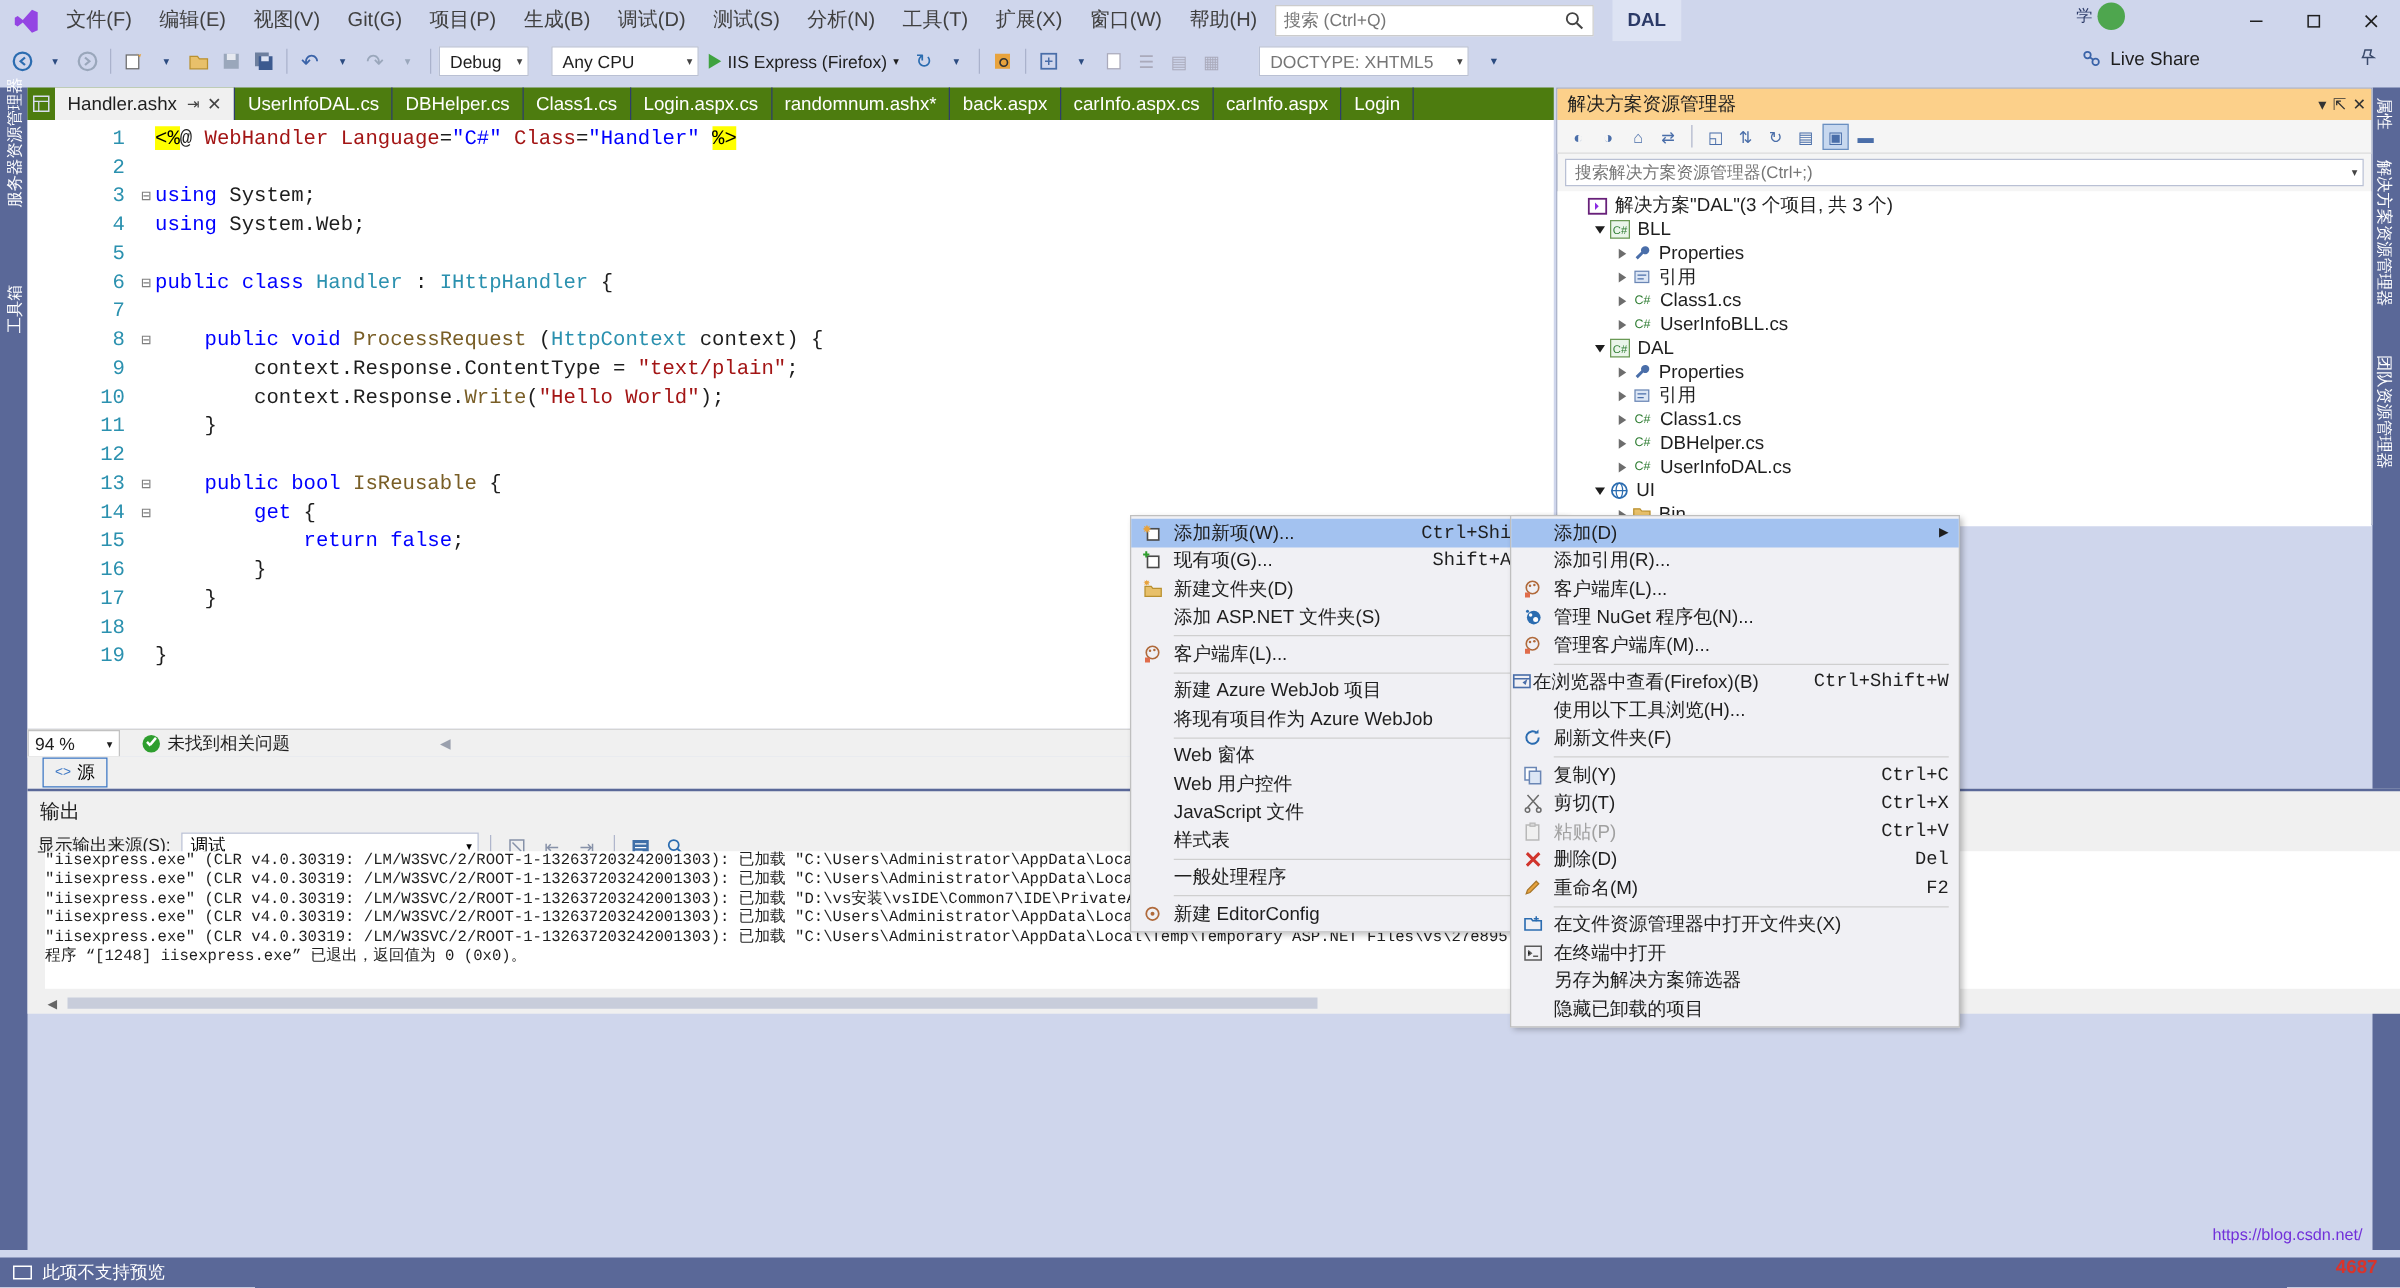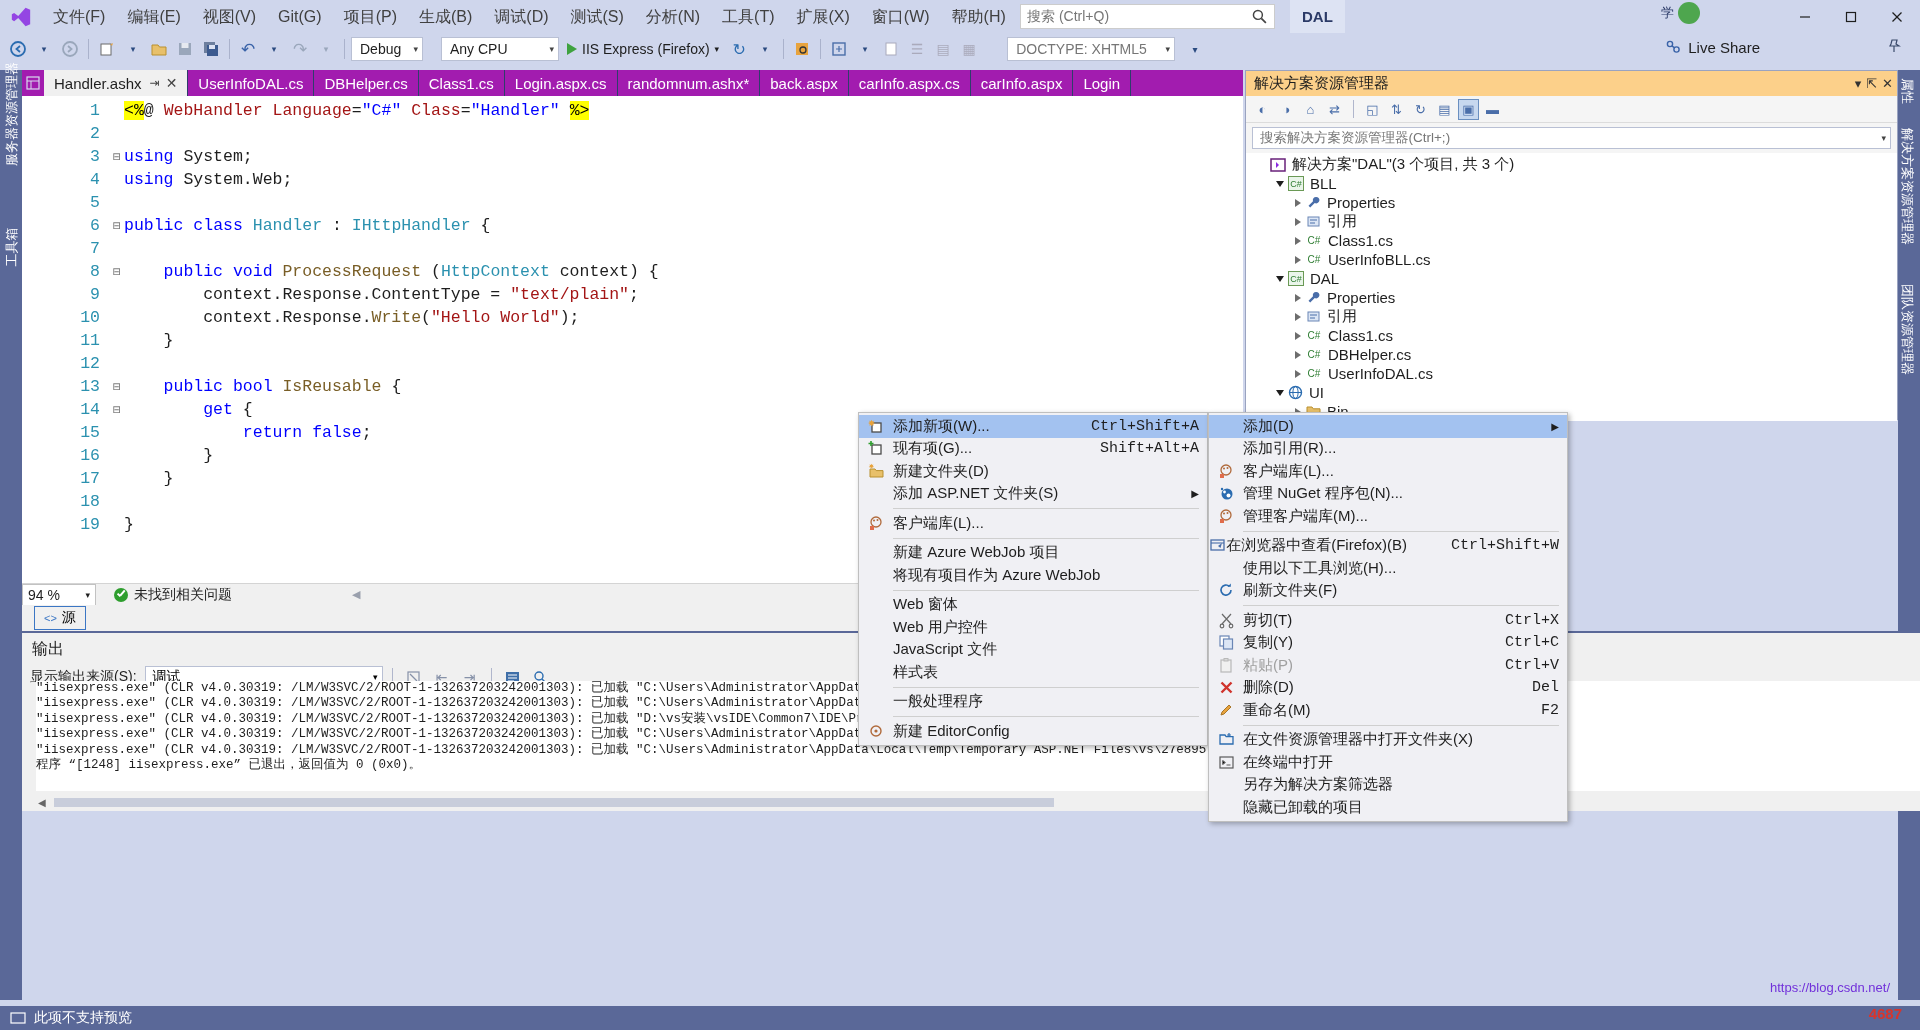--- a/index.html
+++ b/index.html
@@ -83,21 +83,21 @@
     background:#5A6898;
   }
   .rdock-label {
     position:absolute; color:#fff; font-size:13px; white-space:nowrap;
     transform:rotate(90deg); transform-origin:left top; left:18px;
   }
 
   
   .tabstrip {
     position:absolute; left:22px; top:70px; width:1221px; height:26px;
-    background:#a21caf; display:flex; align-items:stretch;
+    background:#4d7c0f; display:flex; align-items:stretch;
   }
   .tab-pin { width:22px; display:flex; align-items:center; justify-content:center; }
   .tab {
     display:flex; align-items:center; padding:0 10px; font-size:15px;
     color:#ffffff; border-right:1px solid #2E3E6B; white-space:nowrap;
   }
   .tab.active { background:#F0F0F0; color:#1e1e1e; }
   .tab .t-pin { margin-left:8px; font-size:12px; color:#444; }
   .tab .t-close { margin-left:6px; font-size:14px; color:#444; }
 
@@ -216,21 +216,21 @@
   }
   .ctxrow.sel { background:#A3C2F0; }
   .ctxrow.disabled { color:#a0a0a0; }
   .ctxicon { width:34px; display:flex; align-items:center; justify-content:center; font-size:14px; }
   .ctxlabel { flex:0 0 auto; }
   .ctxkey { margin-left:auto; padding-left:44px; color:#1e1e1e;font-family:Liberation Mono, monospace; }
   .ctxarrow { margin-left:auto; padding-left:34px; font-size:10px; color:#1e1e1e; }
   .ctxsep { height:1px; background:#CFCFCF; margin:3px 8px 3px 34px; }
 
   
-  #submenu { left:858px; top:412px; width:350px; }
+  #submenu { left:904px; top:412px; width:350px; }
   #mainmenu { left:1208px; top:412px; width:360px; }
 
   
   .wmark {
     position:absolute; right:30px; bottom:35px; color:#6d28d9; font-size:13px;
     font-family:"Liberation Sans", sans-serif; opacity:.95;
   }
   .redbadge { position:absolute; right:18px; bottom:8px; color:#d9342b; font-size:15px; font-weight:bold;}
 </style>
 </head>
@@ -880,38 +880,38 @@
             <path d="M13 8a5 5 0 1 1-1.6-3.6" fill="none" stroke="#2B6CB0" stroke-width="1.6"></path>
             <path d="M12.8 1.5v3.3H9.4z" fill="#2B6CB0"></path>
           </svg>
         </span>
         <span class="ctxlabel">刷新文件夹(F)</span>
       </div>
       <div class="ctxsep"></div>
       <div class="ctxrow">
         <span class="ctxicon">
           <svg width="17" height="17" viewBox="0 0 17 17">
+            <rect x="2" y="2" width="9" height="10" fill="#fff" stroke="#6a86b5" stroke-width="1.2"></rect>
+            <rect x="5.5" y="5" width="9" height="10" fill="#DCE6F5" stroke="#6a86b5" stroke-width="1.2"></rect>
+          </svg>
+        </span>
+        <span class="ctxlabel">复制(Y)</span>
+        <span class="ctxkey">Ctrl+C</span>
+      </div>
+      <div class="ctxrow">
+        <span class="ctxicon">
+          <svg width="17" height="17" viewBox="0 0 17 17">
             <path d="M4 2l9 10M13 2L4 12" stroke="#6a6a6a" stroke-width="1.2"></path>
             <circle cx="4" cy="14" r="1.8" fill="none" stroke="#6a6a6a" stroke-width="1.2"></circle>
             <circle cx="13" cy="14" r="1.8" fill="none" stroke="#6a6a6a" stroke-width="1.2"></circle>
           </svg>
         </span>
         <span class="ctxlabel">剪切(T)</span>
         <span class="ctxkey">Ctrl+X</span>
       </div>
-      <div class="ctxrow">
-        <span class="ctxicon">
-          <svg width="17" height="17" viewBox="0 0 17 17">
-            <rect x="2" y="2" width="9" height="10" fill="#fff" stroke="#6a86b5" stroke-width="1.2"></rect>
-            <rect x="5.5" y="5" width="9" height="10" fill="#DCE6F5" stroke="#6a86b5" stroke-width="1.2"></rect>
-          </svg>
-        </span>
-        <span class="ctxlabel">复制(Y)</span>
-        <span class="ctxkey">Ctrl+C</span>
-      </div>
       <div class="ctxrow disabled">
         <span class="ctxicon">
           <svg width="17" height="17" viewBox="0 0 17 17">
             <rect x="3" y="3" width="10" height="12" fill="#f0f0f0" stroke="#b8b8b8" stroke-width="1.2"></rect>
             <rect x="6" y="1.5" width="4" height="2.5" fill="#d8d8d8" stroke="#b8b8b8"></rect>
           </svg>
         </span>
         <span class="ctxlabel">粘贴(P)</span>
         <span class="ctxkey">Ctrl+V</span>
       </div>

